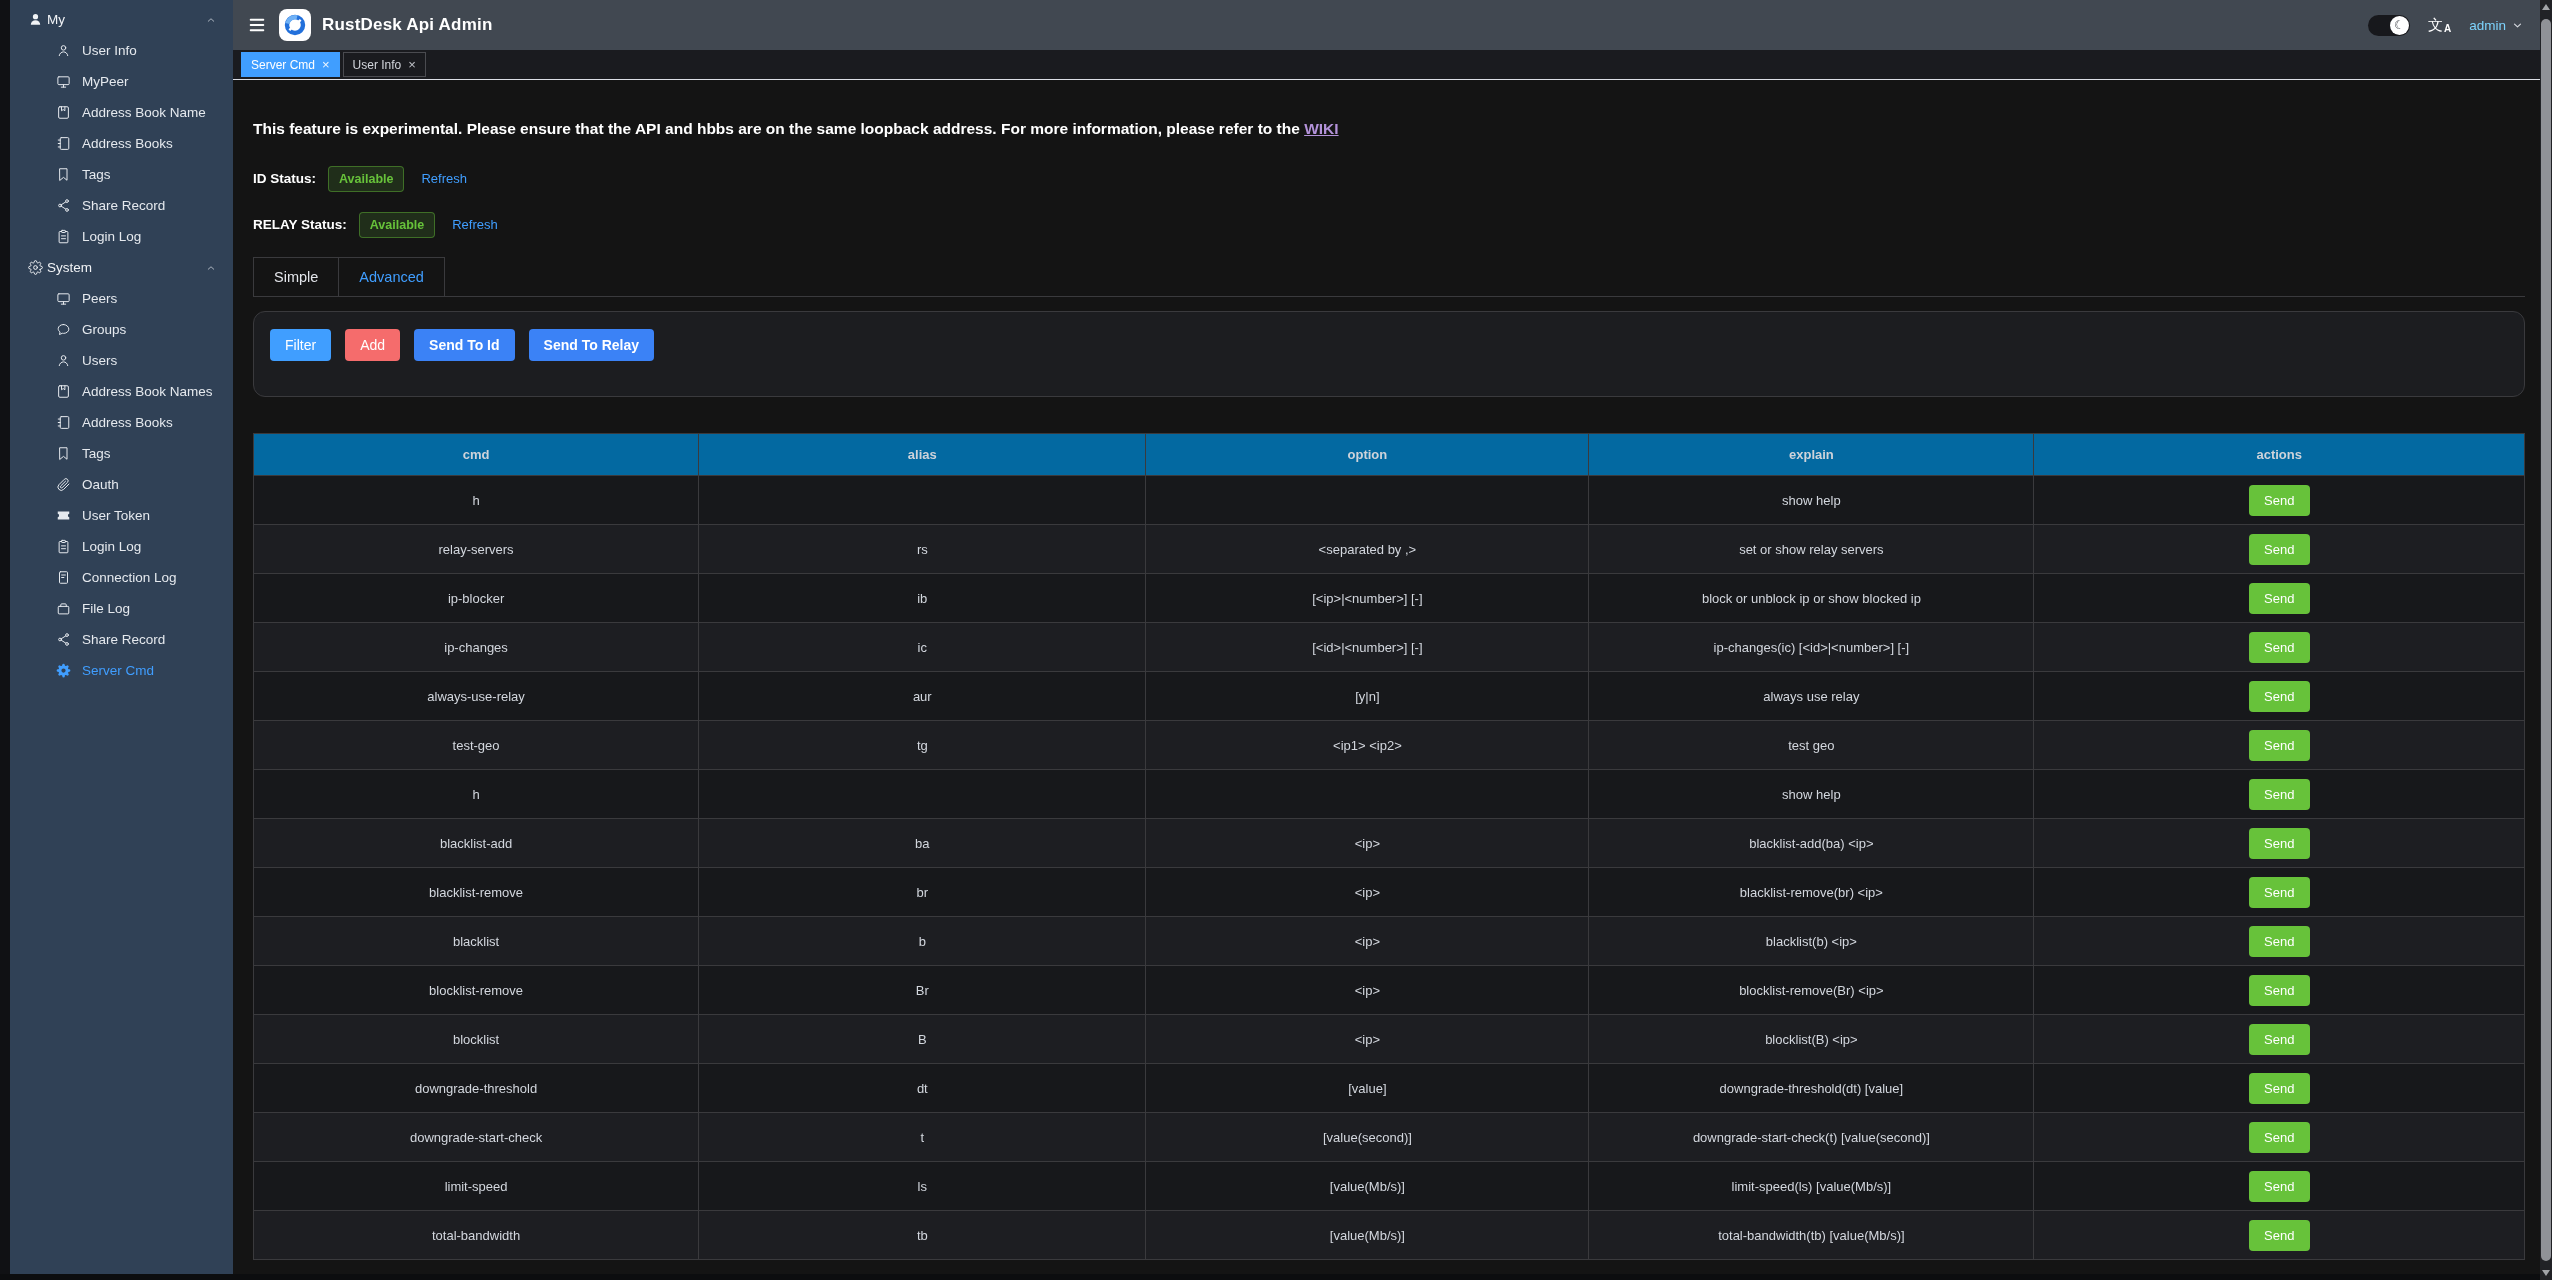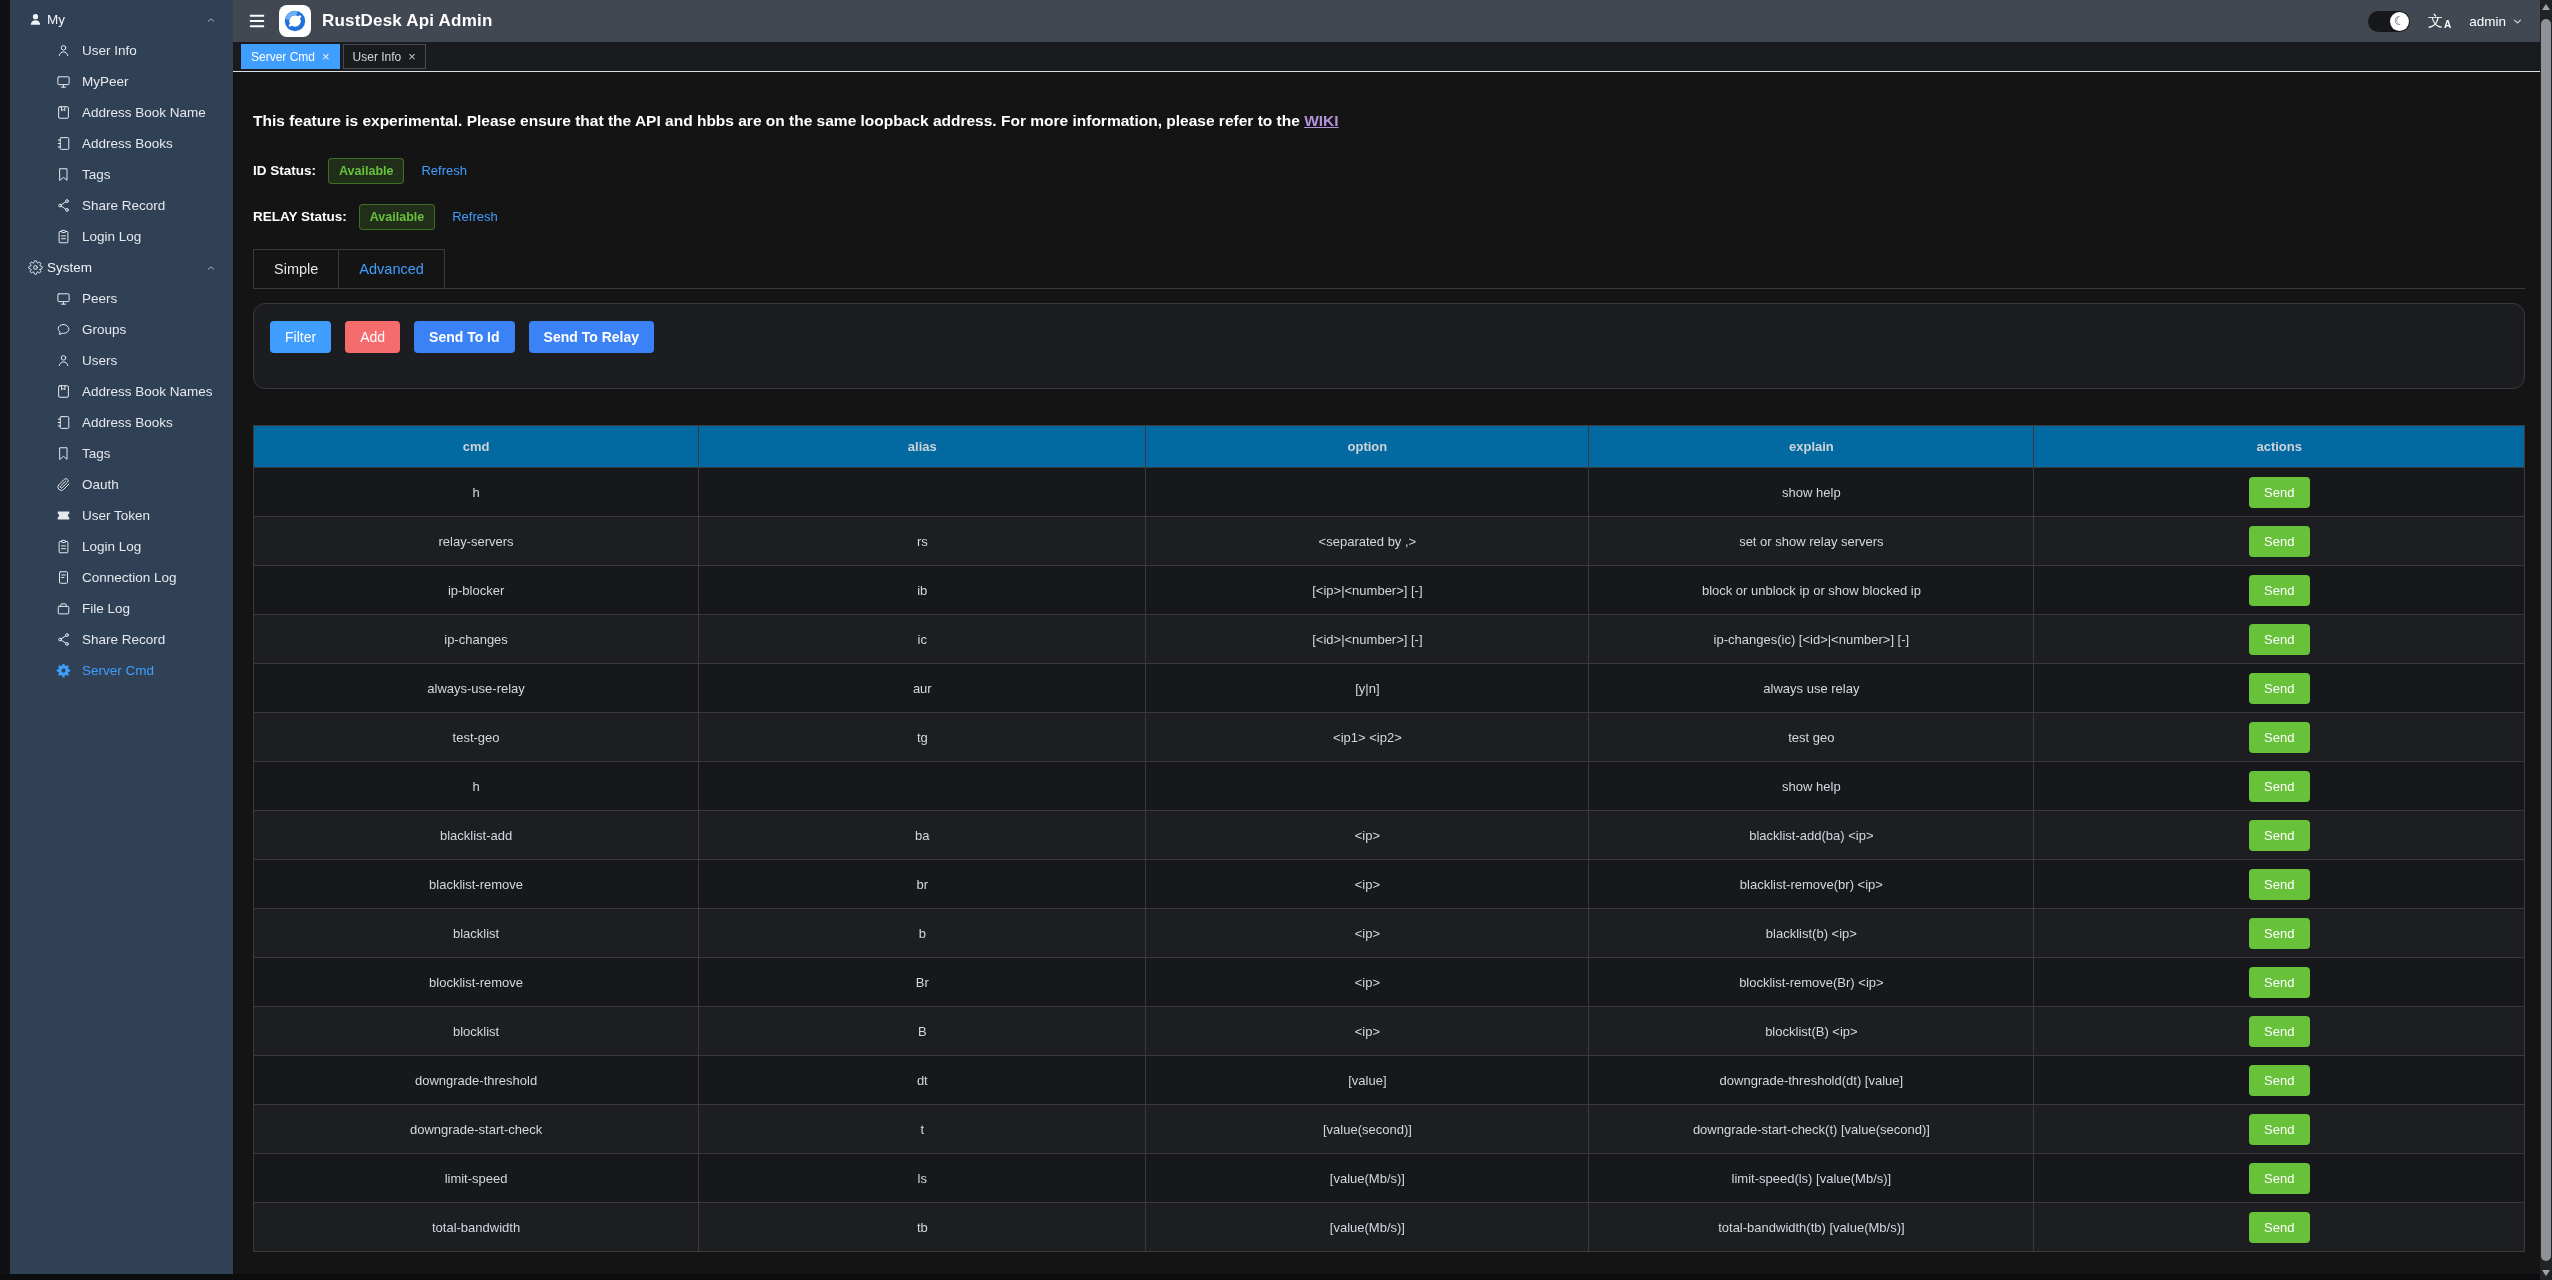--- a/index.html
+++ b/index.html
@@ -17,35 +17,35 @@
   .sec-h .chev { margin-left:auto; color:#c9cfd8; }
   .side-item { display:flex; align-items:center; gap:11px; height:31px; padding-left:46px;
     color:#e5e9ee; font-size:13.5px; cursor:pointer; }
   .side-item.active { color:#409EFF; }
   .icn { width:15px; height:15px; flex:0 0 auto; }
   .chev { width:12px; height:12px; }
 
   
   .main-col { flex:1 1 auto; min-width:0; display:flex; flex-direction:column; }
 
-  .topbar { height:42px; flex:0 0 auto; background:#414851; display:flex; align-items:center;
+  .topbar { height:50px; flex:0 0 auto; background:#414851; display:flex; align-items:center;
     padding:0 16px 0 15px; }
   .burger { width:18px; height:18px; color:#fff; cursor:pointer; }
   .logo-box { width:32px; height:32px; margin-left:13px; background:#fff; border-radius:8px;
     display:flex; align-items:center; justify-content:center; }
   .logo-box svg { width:24px; height:24px; }
   .app-title { color:#fff; font-size:17px; font-weight:600; margin-left:11px; letter-spacing:.2px; }
   .top-right { margin-left:auto; display:flex; align-items:center; gap:18px; }
   .toggle { width:42px; height:21px; border-radius:11px; background:#17181c; position:relative; cursor:pointer; }
   .toggle .knob { position:absolute; top:1px; right:1px; width:19px; height:19px; border-radius:50%;
     background:#fff; display:flex; align-items:center; justify-content:center;
     color:#30343b; font-size:12px; line-height:1; }
   .trans { color:#fff; font-size:15px; cursor:pointer; display:flex; align-items:flex-start; line-height:1; }
   .trans b { font-size:10px; margin-top:7px; margin-left:1px; font-weight:700; }
-  .userbox { display:flex; align-items:center; gap:5px; color:#ffffff; font-size:13.5px; cursor:pointer; }
+  .userbox { display:flex; align-items:center; gap:5px; color:#7dd3fc; font-size:13.5px; cursor:pointer; }
   .userbox .chevd { width:13px; height:13px; color:#d6dae0; }
 
   
   .tabstrip { height:30px; flex:0 0 auto; background:#1a1b1f; border-bottom:1px solid #dcdfe6;
     display:flex; align-items:center; padding-left:8px; gap:3px; }
   .ptab { height:25px; display:flex; align-items:center; gap:7px; padding:0 9px;
     font-size:12px; color:#d2d5db; border:1px solid #4a4b50; background:transparent; cursor:pointer; }
   .ptab.active { background:#409EFF; border-color:#409EFF; color:#fff; }
   .tclose { font-size:13px; line-height:1; cursor:pointer; opacity:.9; }
 

